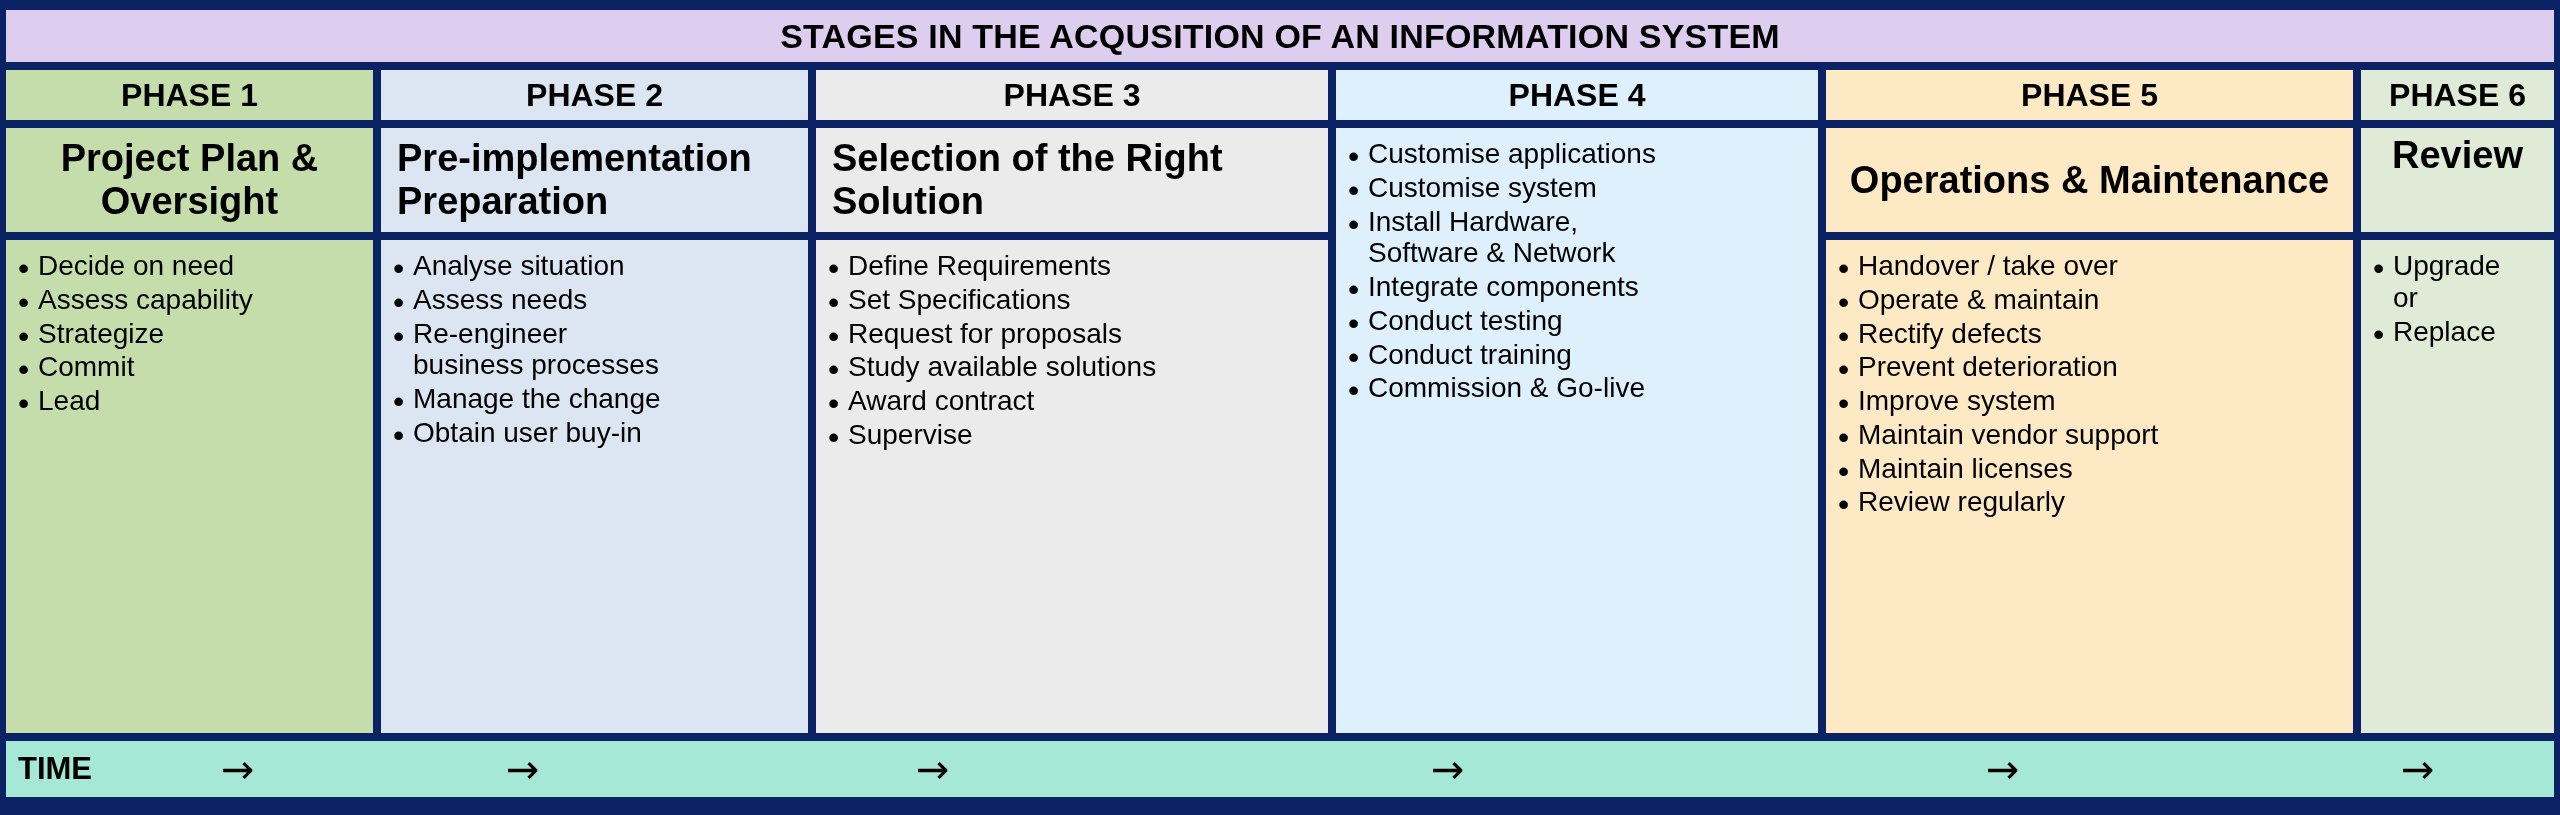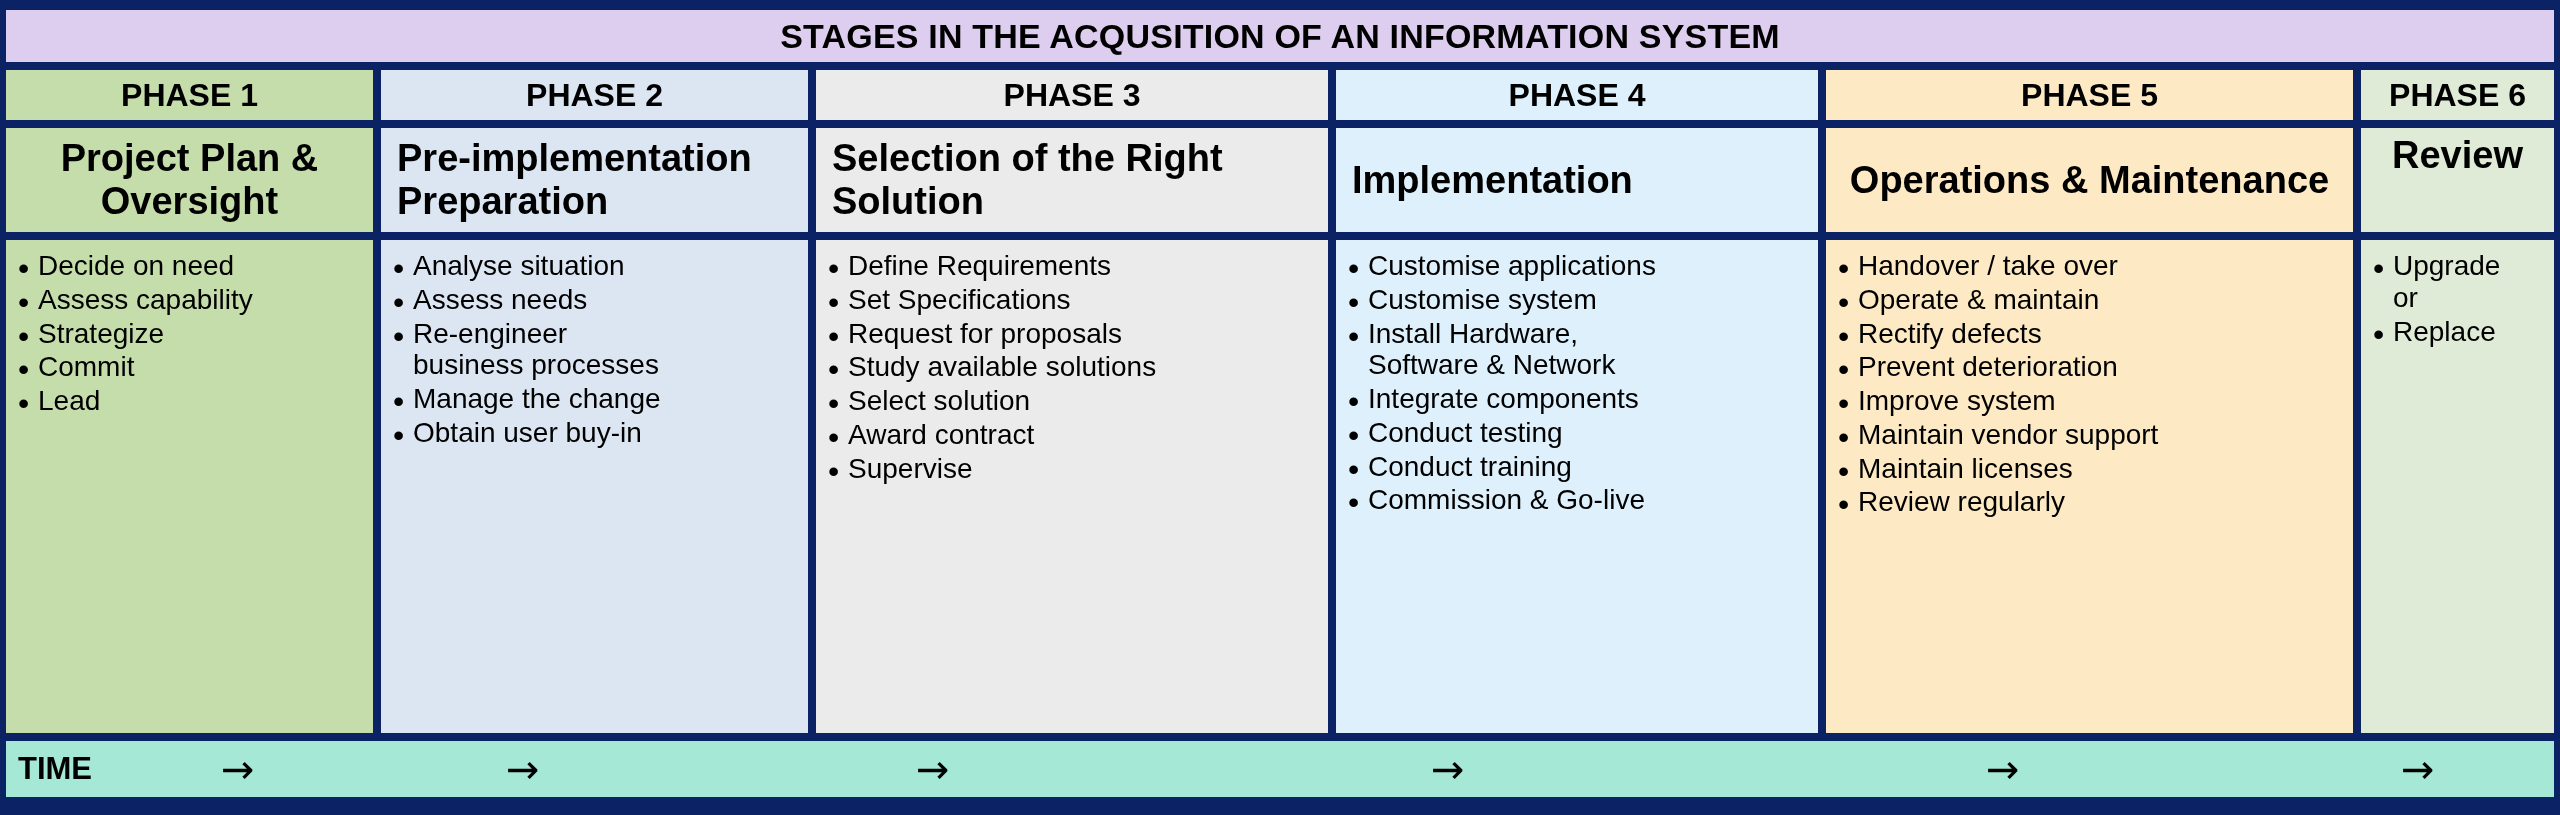--- a/index.html
+++ b/index.html
@@ -210,30 +210,28 @@
       <div class="phase-col" style="width:516px;">
         <div class="phase-num" style="background: rgb(235, 235, 235);">PHASE 3</div>
         <div class="phase-title align-left" style="background: rgb(235, 235, 235);">Selection of the Right
 Solution</div>
         <div class="phase-body" style="background: rgb(235, 235, 235);">
           <ul class="bullets">
             <li>Define Requirements</li>
             <li>Set Specifications</li>
             <li>Request for proposals</li>
             <li>Study available solutions</li>
-            <li>Select solution</li>
             <li>Award contract</li>
             <li>Supervise</li>
           </ul>
         </div>
       </div>
 
       <div class="phase-col" style="width:486px;">
         <div class="phase-num" style="background: rgb(221, 240, 252);">PHASE 4</div>
-        <div class="phase-title align-left" style="background: rgb(221, 240, 252);">Implementation</div>
         <div class="phase-body" style="background: rgb(221, 240, 252);">
           <ul class="bullets">
             <li>Customise applications</li>
             <li>Customise system</li>
             <li>Install Hardware,
 Software &amp; Network</li>
             <li>Integrate components</li>
             <li>Conduct testing</li>
             <li>Conduct training</li>
             <li>Commission &amp; Go-live</li>

